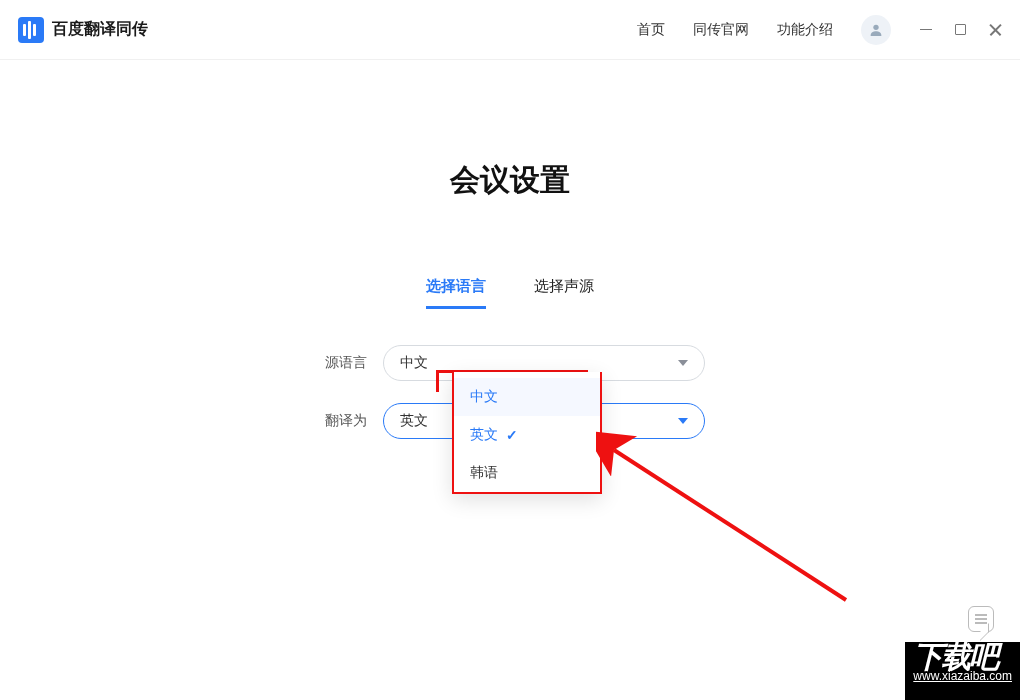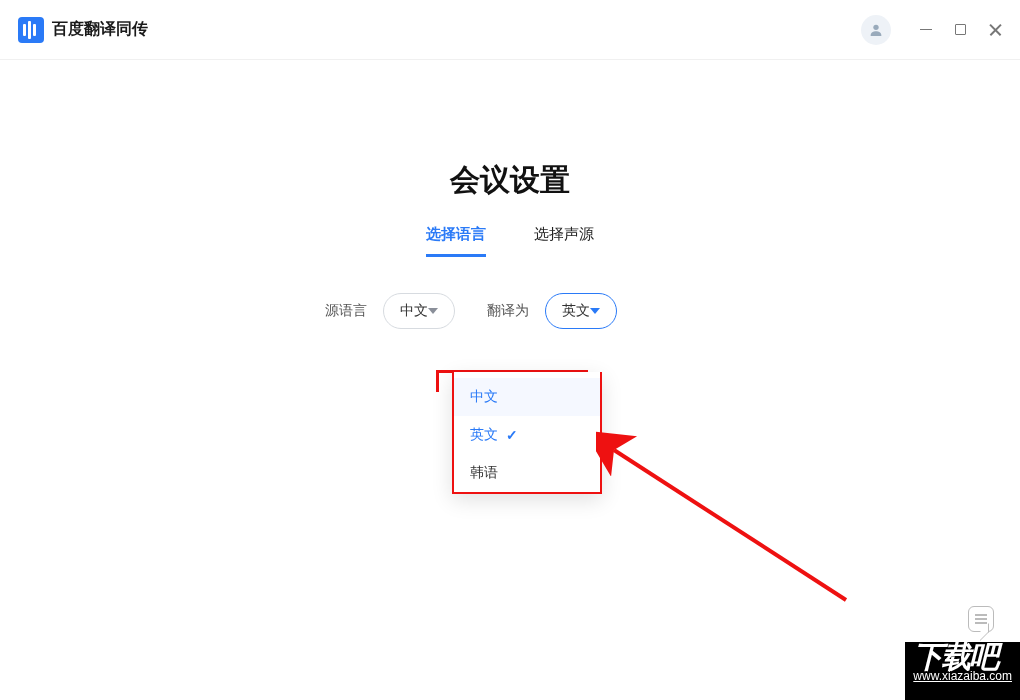--- a/index.html
+++ b/index.html
@@ -45,28 +45,28 @@
   .win-close::before { transform: rotate(45deg); }
   .win-close::after  { transform: rotate(-45deg); }
 
   .page-title {
     text-align: center; font-size: 30px; font-weight: 800;
     color: #111; margin-top: 100px;
   }
 
   .tabs {
     display: flex; justify-content: center; gap: 48px;
-    margin-top: 24px; font-size: 15px;
+    margin-top: 76px; font-size: 15px;
   }
   .tab { padding-bottom: 10px; cursor: pointer; color:#222; }
   .tab.active { color: #2a7af7; border-bottom: 3px solid #2a7af7; font-weight:600; }
   .tab.disabled { color: #bbb; cursor: default; }
 
   .form {
-    width: 390px; margin: 36px auto 0; display: flex; 
+    width: 390px; margin: 36px auto 0; display: flex; flex-direction: column;
     gap: 22px;
   }
   .row { display: flex; align-items: center; gap: 16px; }
   .row-label { width: 52px; text-align: right; font-size: 14px; color:#555; }
   .select {
     flex: 1; height: 36px; border: 1px solid #d7dbe0; border-radius: 18px;
     padding: 0 16px; display: flex; align-items: center;
     justify-content: space-between; font-size: 14px; color:#333;
     cursor: pointer; position: relative; background:#fff;
   }
@@ -126,20 +126,25 @@
 </style>
 </head>
 <body>
 
 <div class="titlebar">
   <div class="logo-wrap">
     <div class="logo-icon"></div>
     <div class="logo-text">百度翻译同传</div>
   </div>
   <div class="titlebar-spacer"></div>
+  <div class="nav-links">
+    <span class="nav-link">首页</span>
+    <span class="nav-link">同传官网</span>
+    <span class="nav-link">功能介绍</span>
+  </div>
   <div class="avatar">
     <svg viewBox="0 0 24 24">
       <circle cx="12" cy="8" r="4"></circle>
         <path d="M4 20c0-4 4-6 8-6s8 2 8 6v1H4z"></path>
     </svg>
   </div>
   <div class="win-controls">
     <div class="win-btn win-min"></div>
     <div class="win-btn win-max"></div>
     <div class="win-btn win-close"></div>

